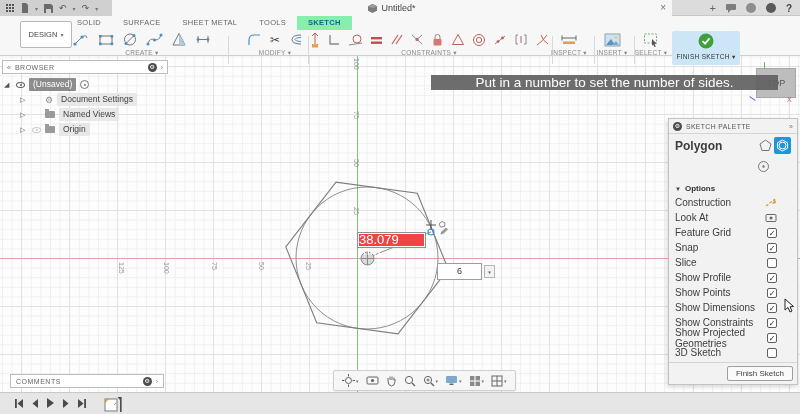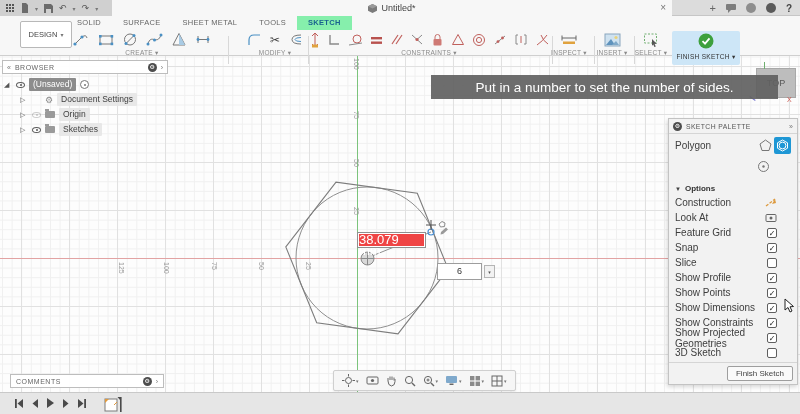--- a/index.html
+++ b/index.html
@@ -63,21 +63,21 @@
   #dim-box .sel { display:block; width:100%; height:100%; background:#ef4444; color:#fff;
     font-size:13px; line-height:11px; text-align:left; }
   #sides-box { position:absolute; left:437px; top:207px; width:45px; height:17px;
     background:#fff; border:1px solid #9d9d9d; font-size:9px; color:#333;
     text-align:center; line-height:15px; }
   #sides-drop { position:absolute; left:484px; top:209px; width:11px; height:13px;
     background:#f2f2f2; border:1px solid #b5b5b5; font-size:5px; color:#555;
     text-align:center; line-height:12px; }
 
   
-  #tooltip { position:absolute; left:431px; top:19px; width:347px; height:24px;
+  #tooltip { position:absolute; left:431px; top:19px; width:347px; height:15px;
     background:rgba(97,97,97,.92); color:#fff; font-size:13.5px;
     display:flex; align-items:center; justify-content:center; z-index:30; }
 
   
   #viewcube { position:absolute; left:756px; top:12px; width:40px; height:30px;
     background:#bdbdbd; border:1px solid #a8a8a8; color:#585858; font-size:9px;
     display:flex; align-items:center; justify-content:center; z-index:20; }
   #vc-x { position:absolute; left:787px; top:40px; color:#cc5a52; font-size:7px; z-index:20; }
   #vc-gy { position:absolute; left:764px; top:6px; width:1px; height:7px; background:#6fae6f; z-index:20; }
   #vc-bz { position:absolute; left:749px; top:42px; width:7px; height:1px; background:#7b7bd0; transform:rotate(35deg); z-index:20; }
@@ -121,21 +121,21 @@
 
   
   #palette { position:absolute; left:668px; top:62px; width:130px; height:267px;
     background:#f2f2f2; border:1px solid #c3c3c3; box-shadow:-1px 2px 4px rgba(0,0,0,.15);
     z-index:28; font-size:8px; color:#3d3d3d; }
   #palette-hd { height:15px; border-bottom:1px solid #d5d5d5; display:flex; align-items:center; gap:4px; padding:0 4px; }
   #palette-hd .hd-title { font-size:6.8px; color:#555; letter-spacing:.4px; flex:1; }
   .psection { display:flex; align-items:center; gap:4px; padding:6px 6px 2px 6px; font-weight:bold; font-size:8px; color:#333; }
   .psection .tri { font-size:6px; color:#444; }
   #polygon-row { display:flex; align-items:center; padding:3px 6px; }
-  #polygon-row .plabel { flex:1; font-size:10px; }
+  #polygon-row .plabel { flex:1; font-size:12px;font-weight:bold; }
   .pal-iconbtn { width:17px; height:17px; border-radius:2px; display:flex; align-items:center; justify-content:center; }
   .pal-iconbtn.selected { background:#1e97d5; }
   #polygon-row2 { display:flex; padding:1px 6px 3px 0; justify-content:flex-end; }
   #polygon-row2 .pal-iconbtn { margin-right:19px; }
   .opt-row { display:flex; align-items:center; padding:0 6px; height:15px; }
   .opt-row .olabel { flex:1; font-size:10px; }
   .cb { width:10px; height:10px; border:1px solid #5f5f5f; border-radius:2px; background:#fff;
     font-size:8px; line-height:9px; text-align:center; color:#222; margin-right:14px; }
   .opt-ico { margin-right:14px; display:flex; }
   #palette-foot { position:absolute; left:0; bottom:0; width:100%; height:22px;
@@ -500,34 +500,34 @@
         </div>
         <div id="btree-items">
 
             <div class="brow child">
               <span class="expander">▷</span>
               <span class="eye beye" style="visibility: hidden;"></span>
               <span class="gear-glyph">⚙</span>
               <span class="pill">Document Settings</span>
             </div>
 
+            <div class="brow child">
+              <span class="expander">▷</span>
+              <span class="eye beye" style="visibility: hidden;"></span>
+              <span class="folder"></span>
+              <span class="pill">Named Views</span>
+            </div>
 
             <div class="brow child">
               <span class="expander">▷</span>
               <span class="eye beye dim"></span>
               <span class="folder"></span>
               <span class="pill">Origin</span>
             </div>
 
-            <div class="brow child">
-              <span class="expander">▷</span>
-              <span class="eye beye"></span>
-              <span class="folder"></span>
-              <span class="pill">Sketches</span>
-            </div>
           </div>
       </div>
     </div>
 
     <div id="comments">
       <span class="hd-title">COMMENTS</span>
       <span class="hd-gear">⚙</span>
       <span class="hd-arrow">›</span>
     </div>
 

